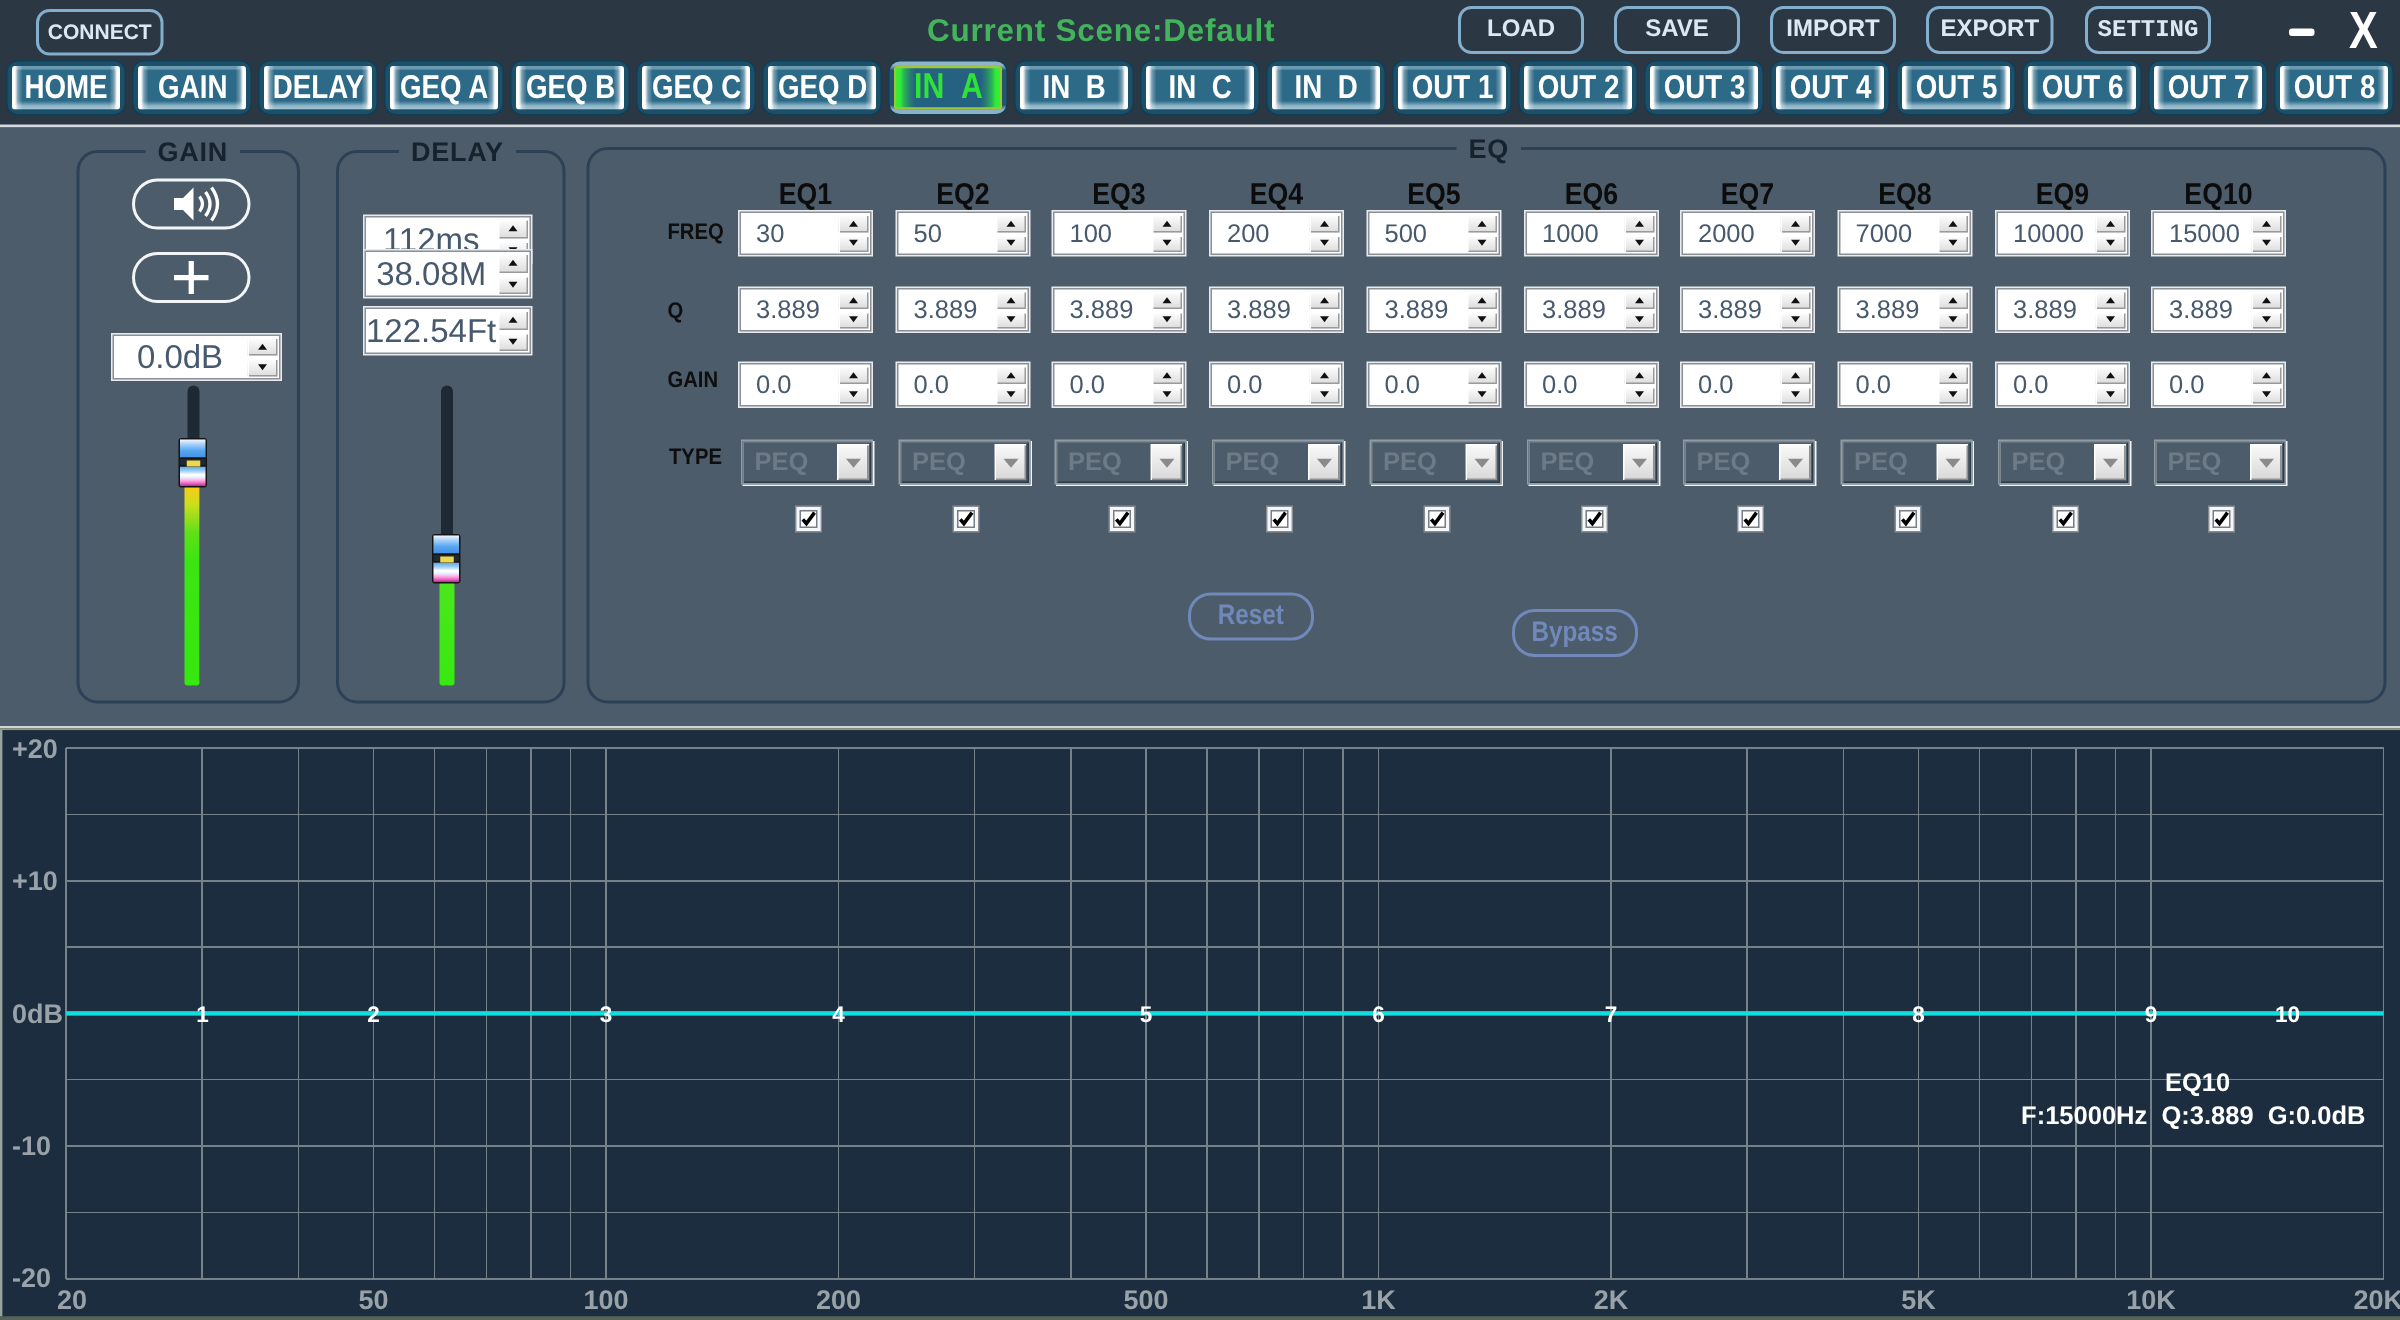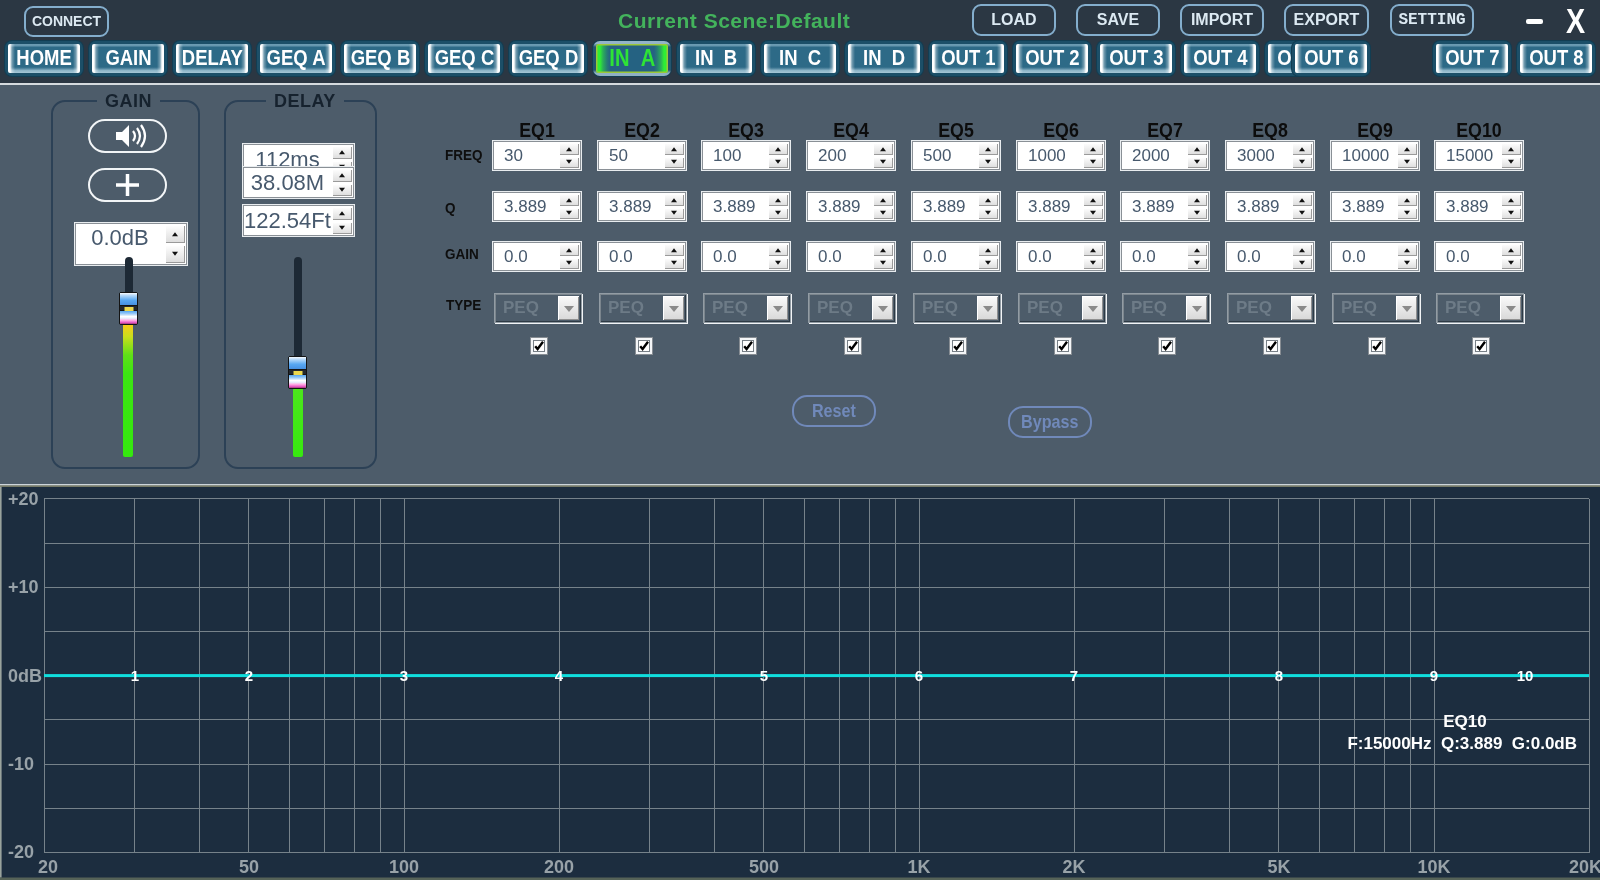--- a/index.html
+++ b/index.html
@@ -113,21 +113,21 @@
     </div>
 <div class="tab" style="left:1097px;">
       <div class="in"><s>OUT 3</s></div>
     </div>
 <div class="tab" style="left:1181px;">
       <div class="in"><s>OUT 4</s></div>
     </div>
 <div class="tab" style="left:1265px;">
       <div class="in"><s>OUT 5</s></div>
     </div>
-<div class="tab" style="left:1292px;">
+<div class="tab" style="left:1349px;">
       <div class="in"><s>OUT 6</s></div>
     </div>
 <div class="tab" style="left:1433px;">
       <div class="in"><s>OUT 7</s></div>
     </div>
 <div class="tab" style="left:1517px;">
       <div class="in"><s>OUT 8</s></div>
     </div>
 <div id="panel"></div>
 <div class="group" style="left:51px; top:100px; width:149px; height:369px;">
@@ -135,21 +135,21 @@
     </div>
 <div class="pillbtn" style="left:88px; top:119px; width:79px; height:34px;">
 <svg width="75" height="30" viewBox="0 0 75 30">
 <polygon points="26,11 32,11 39,4 39,26 32,19 26,19" fill="#fff"></polygon>
 <path d="M43,10 q4,5 0,10 M47,7 q6,8 0,16 M51,4 q8,11 0,22" stroke="#fff" stroke-width="2.2" fill="none"></path>
 </svg></div>
 <div class="pillbtn" style="left:88px; top:168px; width:79px; height:34px;">
 <svg width="75" height="30" viewBox="0 0 75 30">
 <path d="M37.5,4 v22 M26,15 h23" stroke="#fff" stroke-width="3.5" fill="none"></path>
 </svg></div>
-<div class="spin" style="left:76px; top:224px; width:110px; height:40px;">
+<div class="spin" style="left:76px; top:224px; width:110px; height:28px;">
       <div class="val" style="width:88px; text-align:center; line-height:28px; font-size:22px;">0.0dB</div>
       <div class="btns">
         <div class="b up">
           <div class="tri-up"></div>
         </div>
         <div class="b dn">
           <div class="tri-dn"></div>
         </div>
       </div>
     </div>
@@ -196,20 +196,23 @@
         </div>
       </div>
     </div>
 <div class="track" style="left:294px; top:257px; height:200px;"></div>
 <div class="greenbar2" style="left:293px; top:388px; height:69px;"></div>
 <div class="handle" style="left:288px; top:356px;">
       <div class="hb1"></div>
       <div class="hb2"></div>
       <div class="dash"></div>
     </div>
+<div class="group" style="left:391px; top:98px; width:1200px; height:371px;">
+<div class="gtitle" style="left:578px;">EQ</div>
+    </div>
 <div class="eqhead" style="left:492px; top:119px;">EQ1</div>
 <div class="spin" style="left:494px; top:142px; width:86px; height:27px;">
       <div class="val" style="width:64px; text-align:left; padding-left:10px; line-height:27px; font-size:17px;">30</div>
       <div class="btns">
         <div class="b up">
           <div class="tri-up"></div>
         </div>
         <div class="b dn">
           <div class="tri-dn"></div>
         </div>
@@ -499,21 +502,21 @@
       <div class="t">PEQ</div>
       <div class="ab">
         <div class="tri"></div>
       </div>
     </div>
 <div class="cb" style="left:1159px; top:338px;"><svg width="16" height="16" viewBox="0 0 16 16">
         <path d="M4.2,8.2 L6.6,11 L12,3.8" stroke="#000" stroke-width="2.4" fill="none"></path>
       </svg></div>
 <div class="eqhead" style="left:1225px; top:119px;">EQ8</div>
 <div class="spin" style="left:1227px; top:142px; width:86px; height:27px;">
-      <div class="val" style="width:64px; text-align:left; padding-left:10px; line-height:27px; font-size:17px;">3000</div>
+      <div class="val" style="width:64px; text-align:left; padding-left:10px; line-height:27px; font-size:17px;">7000</div>
       <div class="btns">
         <div class="b up">
           <div class="tri-up"></div>
         </div>
         <div class="b dn">
           <div class="tri-dn"></div>
         </div>
       </div>
     </div>
 <div class="spin" style="left:1227px; top:193px; width:86px; height:27px;">

